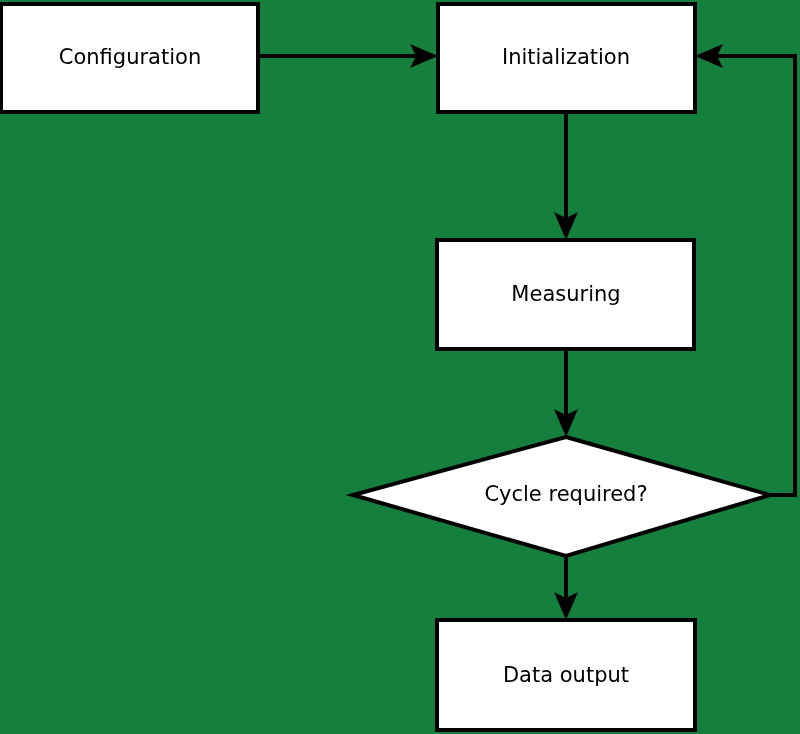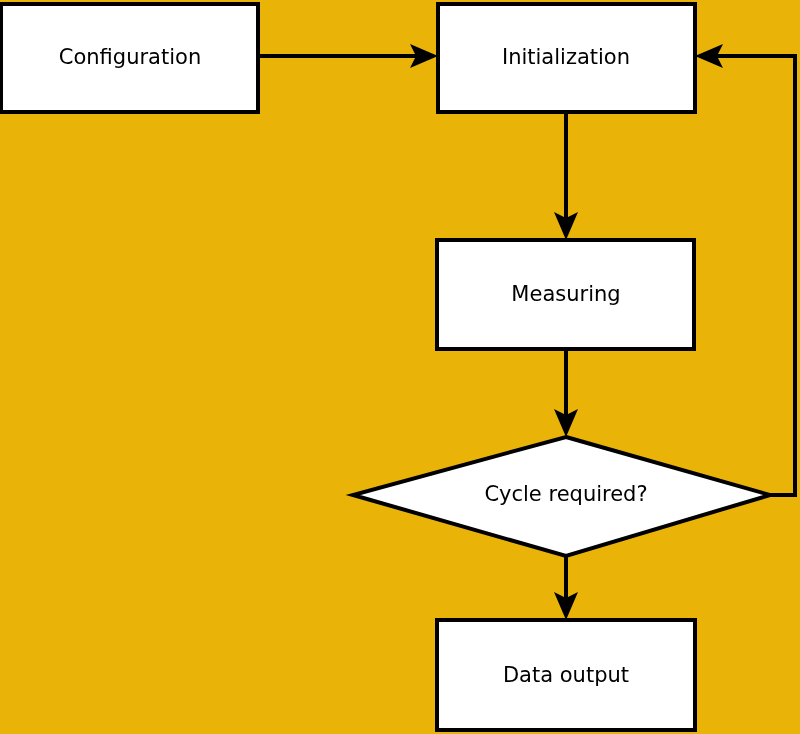--- a/index.html
+++ b/index.html
@@ -4,21 +4,21 @@
 <style>
   html, body {
     margin: 0;
     padding: 0;
     background: #ffffff;
   }
   #canvas {
     position: relative;
     width: 800px;
     height: 734px;
-    background: #eab308;
+    background: #15803d;
     overflow: hidden;
     font-family: "DejaVu Sans", sans-serif;
   }
   #flow-svg {
     position: absolute;
     top: 0;
     left: 0;
     width: 800px;
     height: 734px;
     display: block;

